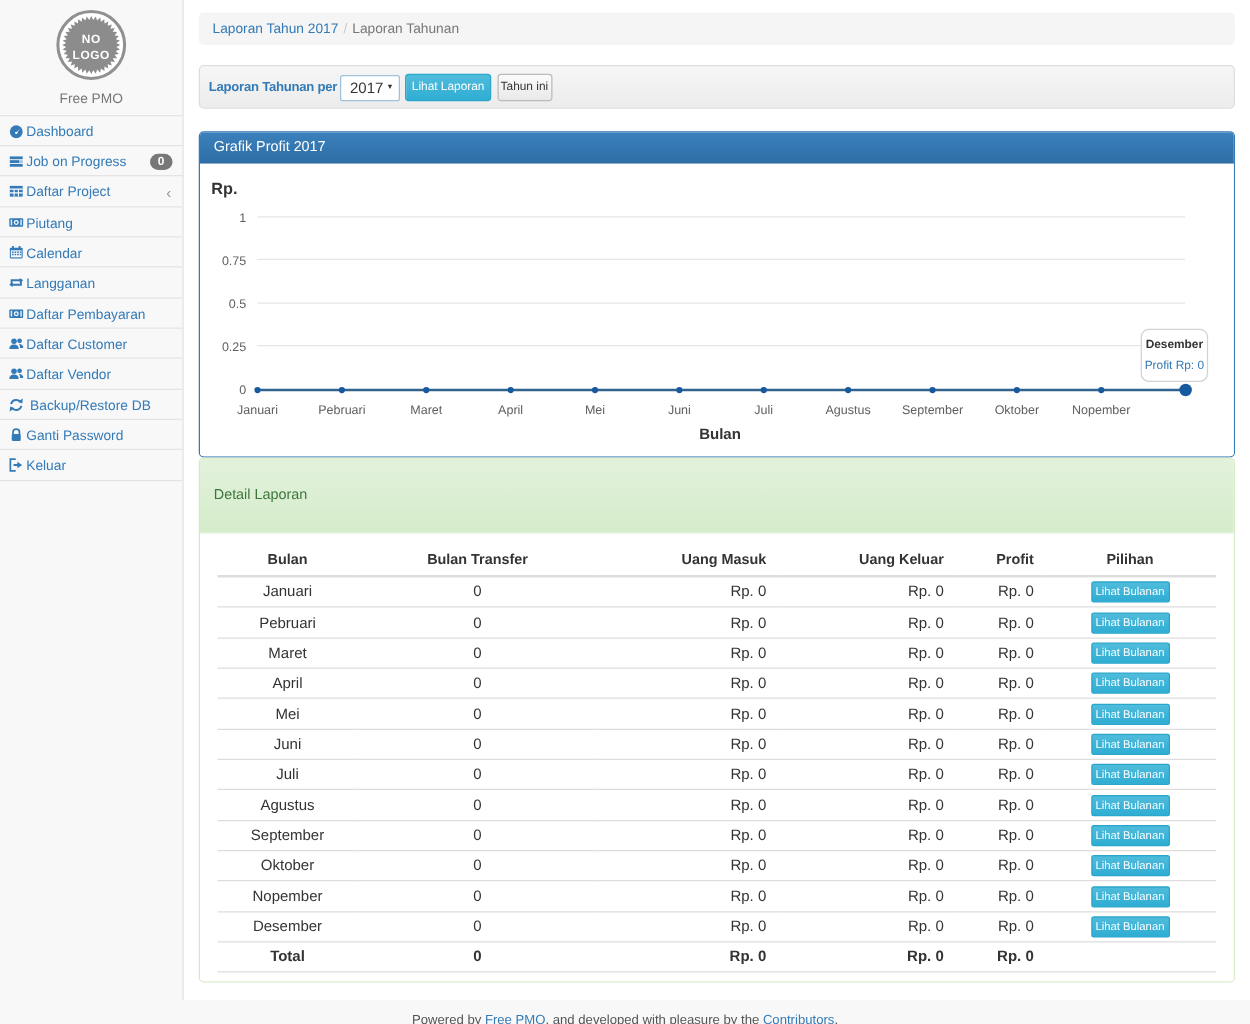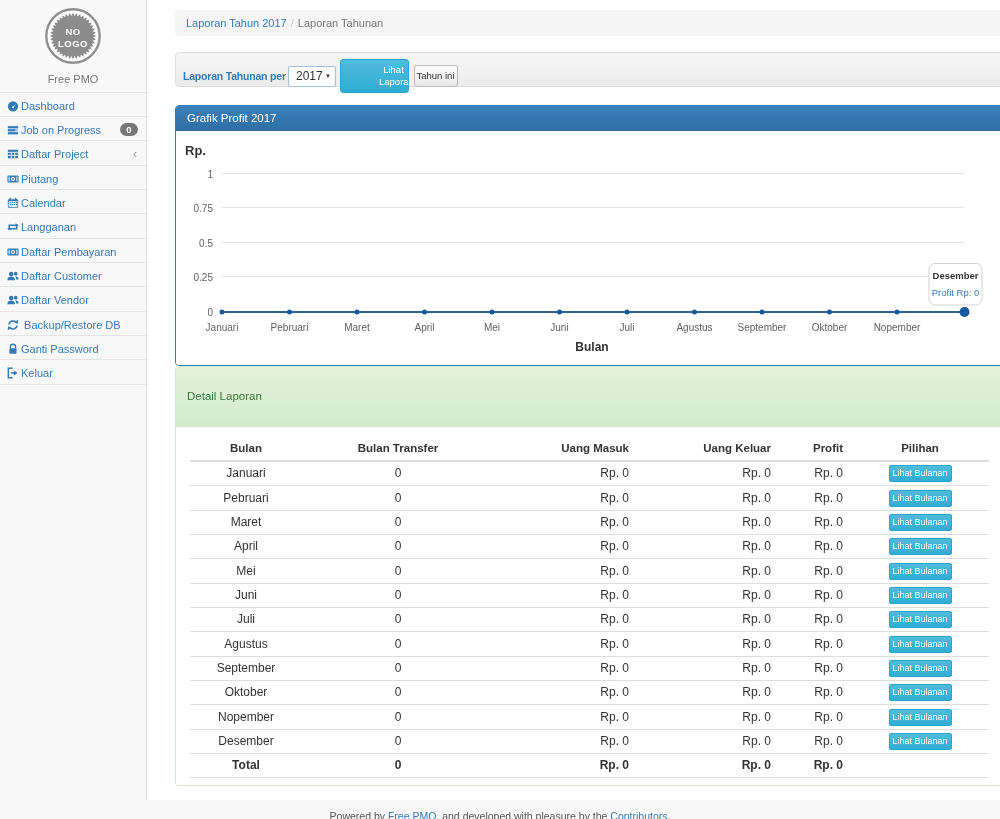--- a/index.html
+++ b/index.html
@@ -1,19 +1,19 @@
 <!DOCTYPE html>
 <html><head>
 <meta charset="utf-8">
 <style>
 * { box-sizing: border-box; }
 html,body { margin:0; padding:0; }
 body { font-family:"Liberation Sans", sans-serif; font-size:13px; color:#333; background:#fff; }
 a { text-decoration:none; }
-.layout { display:flex; width:856px;gap:16px; }
+.layout { display:flex; width:856px; }
 .sidebar { width:147px; background:#f8f8f8; border-right:1px solid #ddd; flex:0 0 147px; }
 .main { width:853px; padding:10px 12px 0 12px; background:#fff; }
 
 
 .logo-wrap { text-align:center; padding-top:7px; }
 .brand { text-align:center; color:#777; font-size:11px; margin-top:4.5px; margin-bottom:4px; }
 .menu { list-style:none; margin:7px 0 0 0; padding:0; border-bottom:1px solid #e4e4e4; }
 .menu li { border-top:1px solid #e4e4e4; padding:6px 8px 4px 7px; font-size:11px; line-height:14px; height:24.35px; color:#337ab7; position:relative; white-space:nowrap; }
 .menu li .ic { display:inline-block; width:12px; height:12px; vertical-align:-2px; margin-right:2px; }
 .menu .badge { position:absolute; right:8px; top:6px; background:#777; color:#fff; font-size:9.5px; font-weight:bold; line-height:13px; padding:0 6.5px; border-radius:9px; }
@@ -24,21 +24,21 @@
 .breadcrumb a { color:#337ab7;text-align:right; }
 .breadcrumb .sep { color:#ccc; padding:0 4px; }
 .breadcrumb .active { color:#777; }
 
 
 .toolbar { background:linear-gradient(to bottom,#f6f6f6,#ececec); border:1px solid #ddd; border-radius:4px; padding:6px 7px; height:35px; margin-bottom:18px; }
 .toolbar label { color:#337ab7; font-weight:bold; font-size:10.5px; letter-spacing:-0.2px; vertical-align:middle; display:inline-block; width:101px; margin-right:4px; white-space:nowrap; }
 .toolbar .sel { height:21px; width:48px; border:1px solid #9fc1dc; border-radius:2px; background:#fff; font-size:12px; color:#333; vertical-align:middle; display:inline-block; line-height:19px; padding-left:7px; position:relative; }
 .toolbar .sel .arr { position:absolute; right:4px; top:0; font-size:6px; color:#333; }
 .btn { display:inline-block; font-size:9.5px; line-height:12px; padding:4px 0; text-align:center; border-radius:3px; vertical-align:middle; cursor:default; }
-.btn-info { background:linear-gradient(to bottom,#50bcdc,#2fadd3); border:1px solid #2aa6cb; color:#fff; width:69px;padding-left:38px; }
+.btn-info { background:linear-gradient(to bottom,#50bcdc,#2fadd3); border:1px solid #2aa6cb; color:#fff; width:69px; }
 .btn-default { background:linear-gradient(to bottom,#fbfbfb,#e9e9e9); border:1px solid #bbb; color:#333; margin-left:4.5px; width:44px; }
 
 
 .panel { border-radius:4px; }
 .panel-primary { border:1px solid #337ab7; }
 .panel-primary>.phead { background:linear-gradient(to bottom,#3b80bc,#2e6da4); color:#fff; padding:5px 11px; font-size:11.5px; line-height:15px; border-radius:3px 3px 0 0; }
 .panel-success { border:1px solid #d6e9c6; margin-bottom:14px; }
 .panel-success>.phead { background:linear-gradient(to bottom,#e2f1dc,#d5ecca); color:#3c763d; padding:22px 11px; font-size:11.5px; line-height:15px; border-radius:3px 3px 0 0; border-bottom:1px solid #d6e9c6; }
 .chart-body { height:234px; background:#fff; border-radius:0 0 3px 3px; }
 

